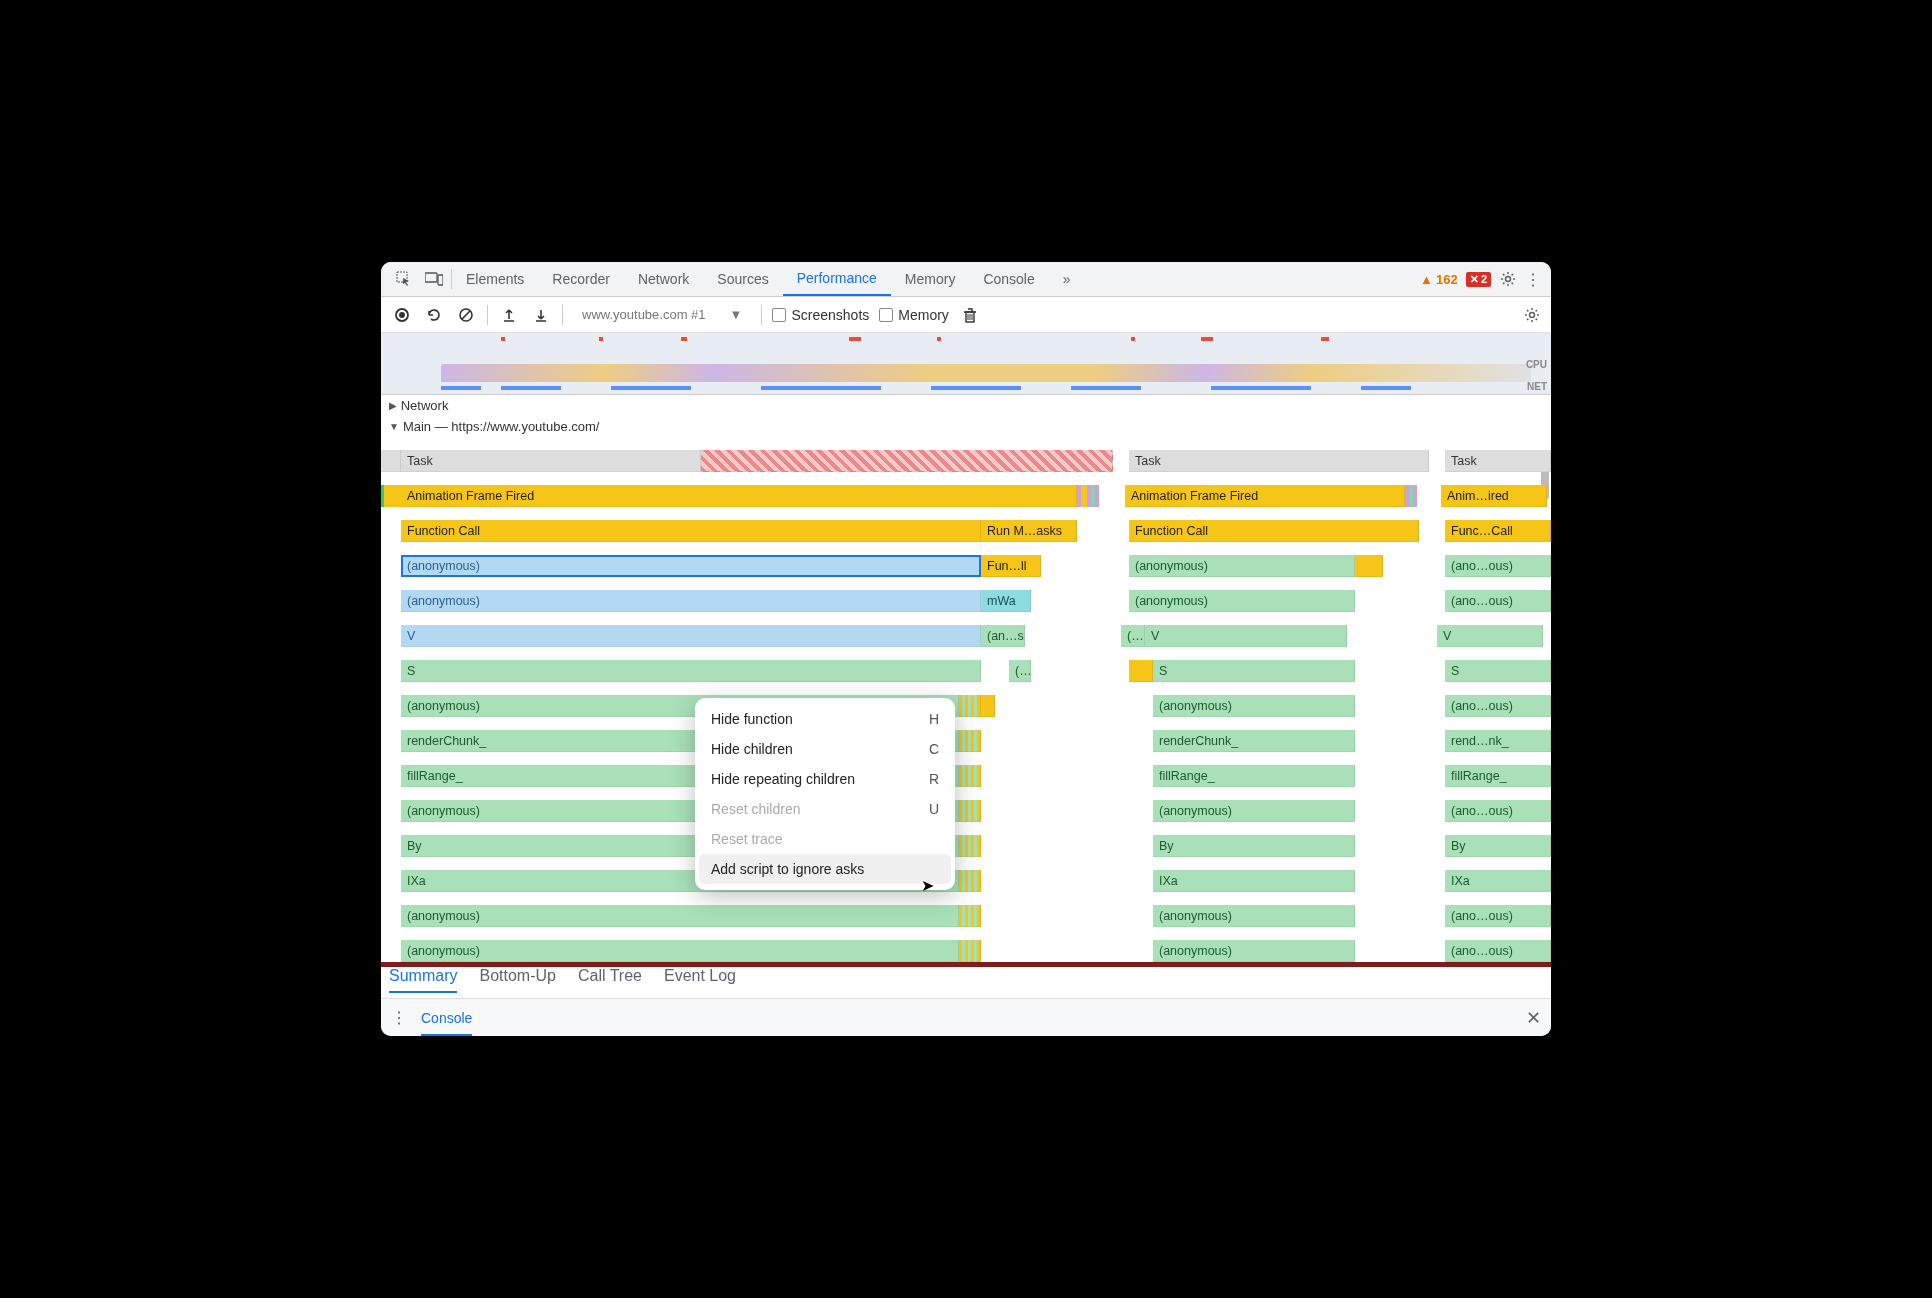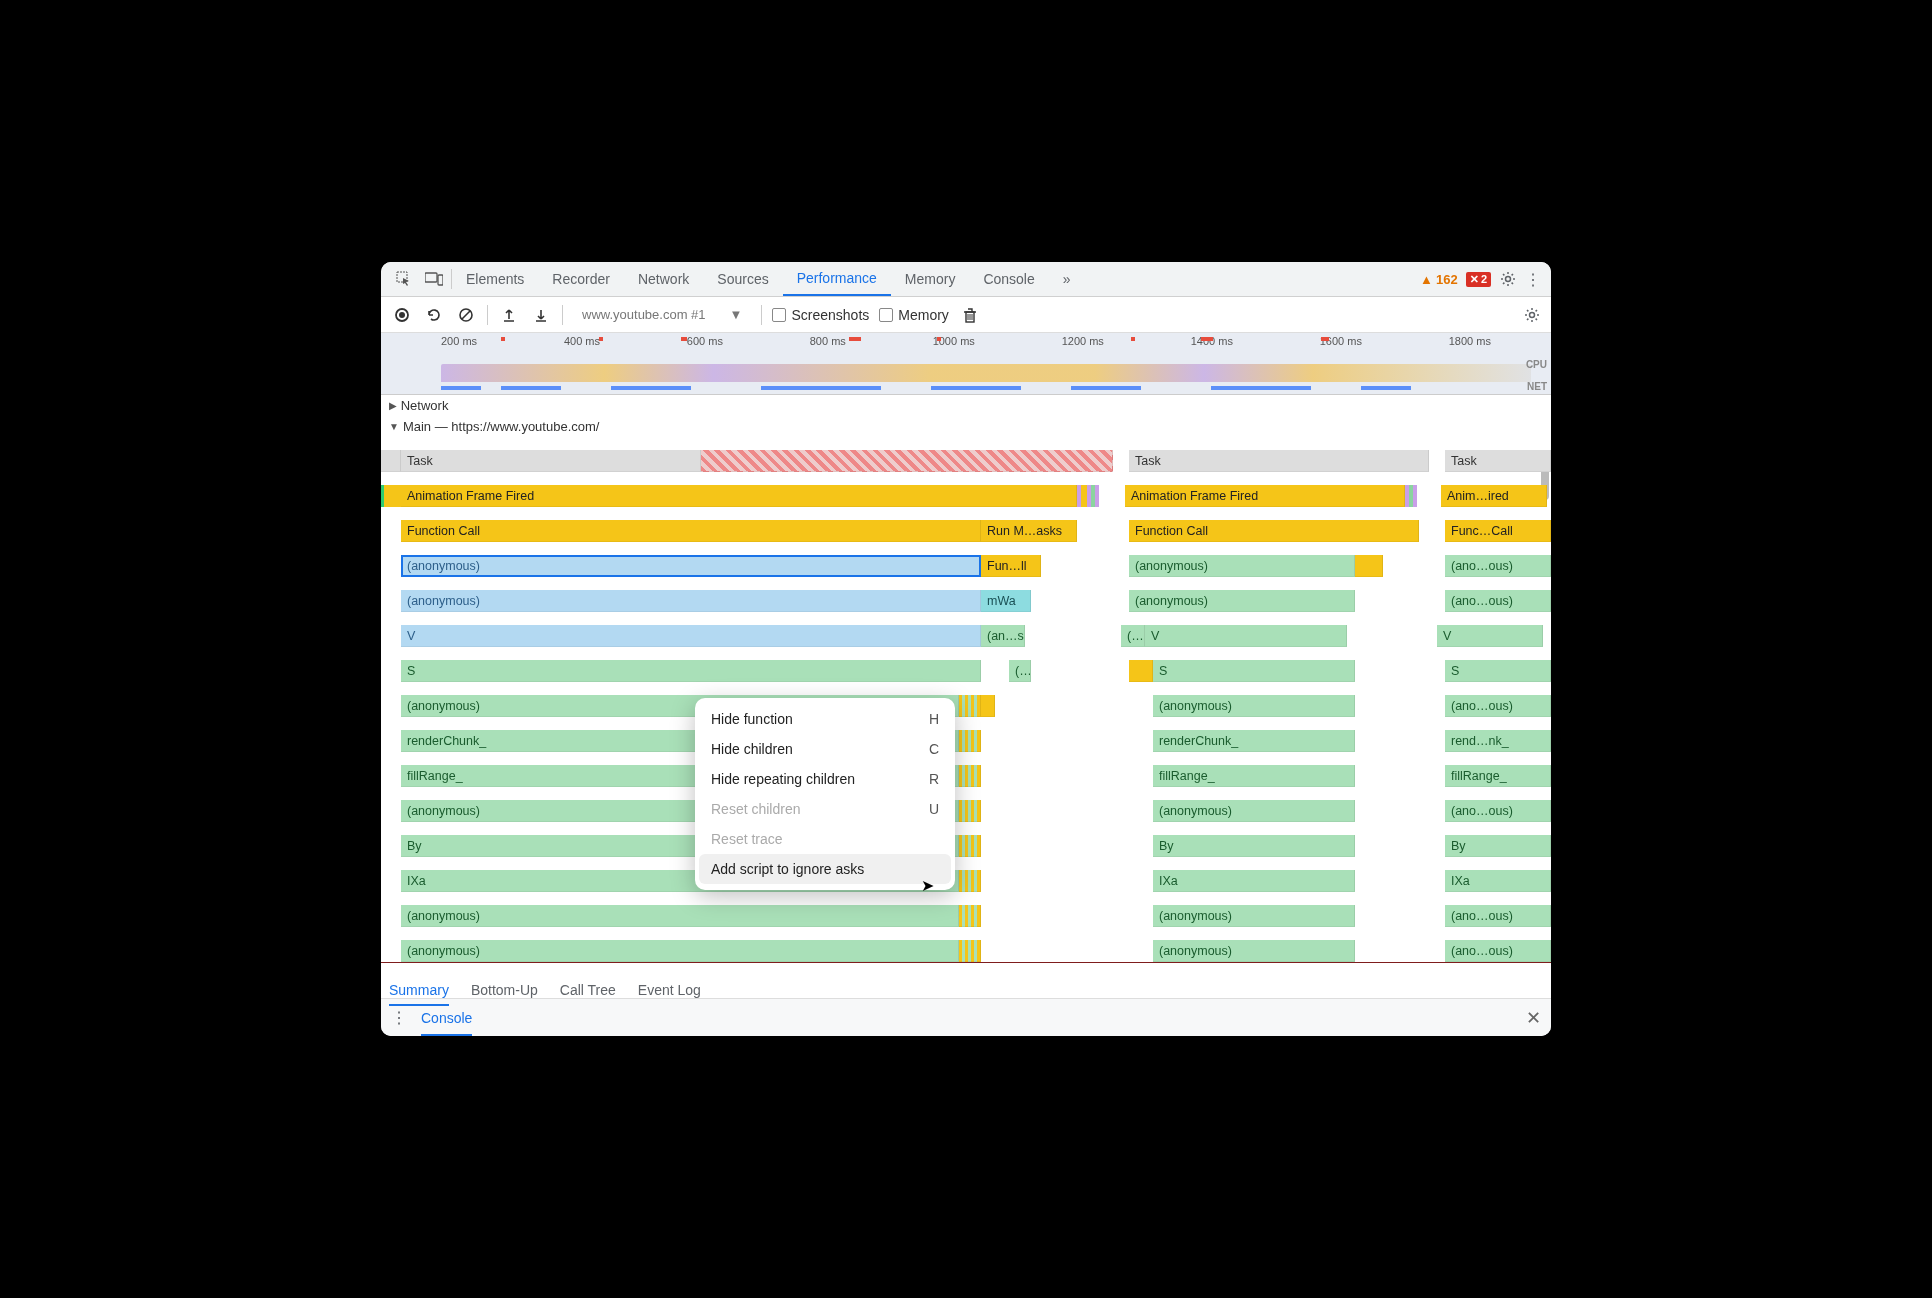--- a/index.html
+++ b/index.html
@@ -49,21 +49,21 @@
 .teal { background: #8ddce0; color: #1a5055; }
 .selected { outline: 2px solid #1a73e8; outline-offset: -2px; background: #b3d9f2; }
 .purple-tiny { background: #c89fe8; width: 4px; }
 .striped { background: repeating-linear-gradient(90deg, #f5c518 0 3px, #a9e0b8 3px 6px); }
 .context-menu { position: absolute; top: 436px; left: 314px; width: 260px; background: #fff; border-radius: 10px; box-shadow: 0 6px 24px rgba(0,0,0,0.25); padding: 6px 0; z-index: 100; }
 .cm-item { display: flex; justify-content: space-between; padding: 7px 16px; font-size: 14px; color: #222; }
 .cm-item.disabled { color: #aaa; }
 .cm-item.hover { background: #f0f0f0; border-radius: 6px; margin: 0 4px; padding: 7px 12px; }
 .cm-key { color: #555; }
 .cursor { position: absolute; top: 614px; left: 540px; font-size: 16px; z-index: 101; }
-.bottom-tabs { height: 36px; display: flex; align-items: flex-end; padding: 0 8px; gap: 22px; font-size: 14px; border-top: 1px solid #7f1d1d; }
+.bottom-tabs { height: 36px; display: flex; align-items: flex-start; padding: 0 8px; gap: 22px; font-size: 16px; border-top: 5px solid #7f1d1d; }
 .btab { color: #5f6368; }
 .btab.active { color: #1a73e8; border-bottom: 2px solid #1a73e8; padding-bottom: 6px; margin-bottom: -8px; }
 .console-drawer { height: 38px; background: #f7f8f9; border-top: 1px solid #ddd; display: flex; align-items: center; padding: 0 10px; gap: 14px; }
 .console-label { color: #1a73e8; border-bottom: 2px solid #1a73e8; padding-bottom: 8px; margin-bottom: -10px; font-size: 14px; }
 .close-x { margin-left: auto; color: #666; font-size: 18px; }
 svg { display: block; }
 .scroll-thumb { position: absolute; right: 2px; width: 8px; background: #bbb; border-radius: 4px; }
 </style>
 </head>
 <body>
@@ -160,31 +160,20 @@
     <div style="margin-left:auto" class="gear-icon">
       <svg width="18" height="18" viewBox="0 0 18 18">
           <circle cx="9" cy="9" r="2.5" fill="none" stroke="#5f6368" stroke-width="1.5"></circle>
           <path d="M9 2v2M9 14v2M2 9h2M14 9h2M4 4l1.4 1.4M12.6 12.6L14 14M4 14l1.4-1.4M12.6 5.4L14 4" stroke="#5f6368" stroke-width="1.5"></path>
         </svg>
     </div>
   </div>
 
 
   <div class="overview">
-    <div class="ov-ticks">
-      <span>200 ms</span>
-      <span>400 ms</span>
-      <span>600 ms</span>
-      <span>800 ms</span>
-      <span>1000 ms</span>
-      <span>1200 ms</span>
-      <span>1400 ms</span>
-      <span>1600 ms</span>
-      <span>1800 ms</span>
-    </div>
     <div class="ov-red" style="left:120px;width:4px"></div>
       <div class="ov-red" style="left:218px;width:4px"></div>
       <div class="ov-red" style="left:300px;width:6px"></div>
       <div class="ov-red" style="left:468px;width:4px"></div>
       <div class="ov-red" style="left:472px;width:8px"></div>
       <div class="ov-red" style="left:556px;width:4px"></div>
       <div class="ov-red" style="left:750px;width:4px"></div>
       <div class="ov-red" style="left:820px;width:12px"></div>
       <div class="ov-red" style="left:940px;width:8px"></div>
     <div class="ov-wave"></div>

